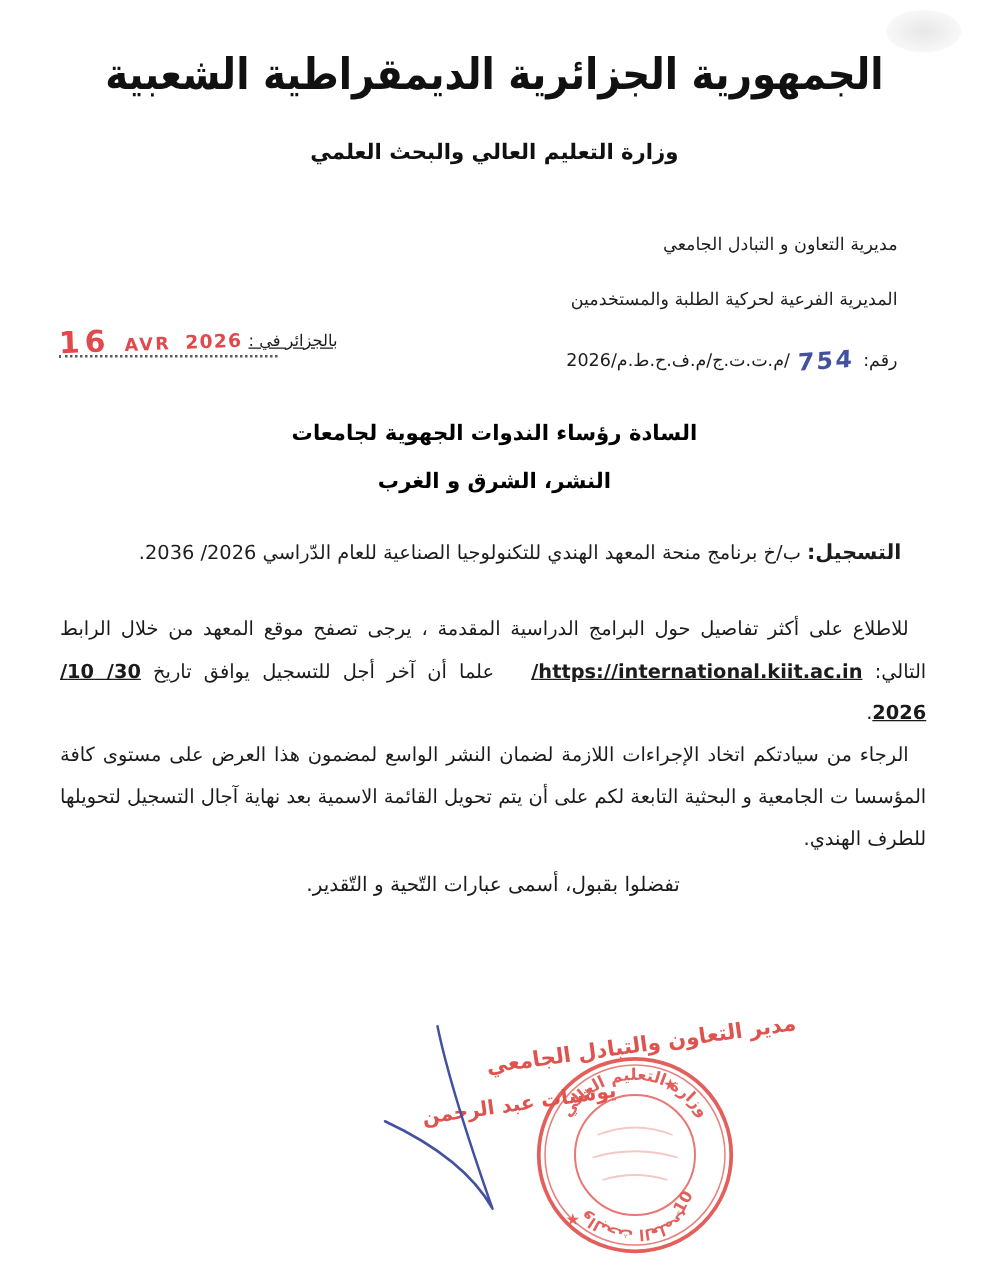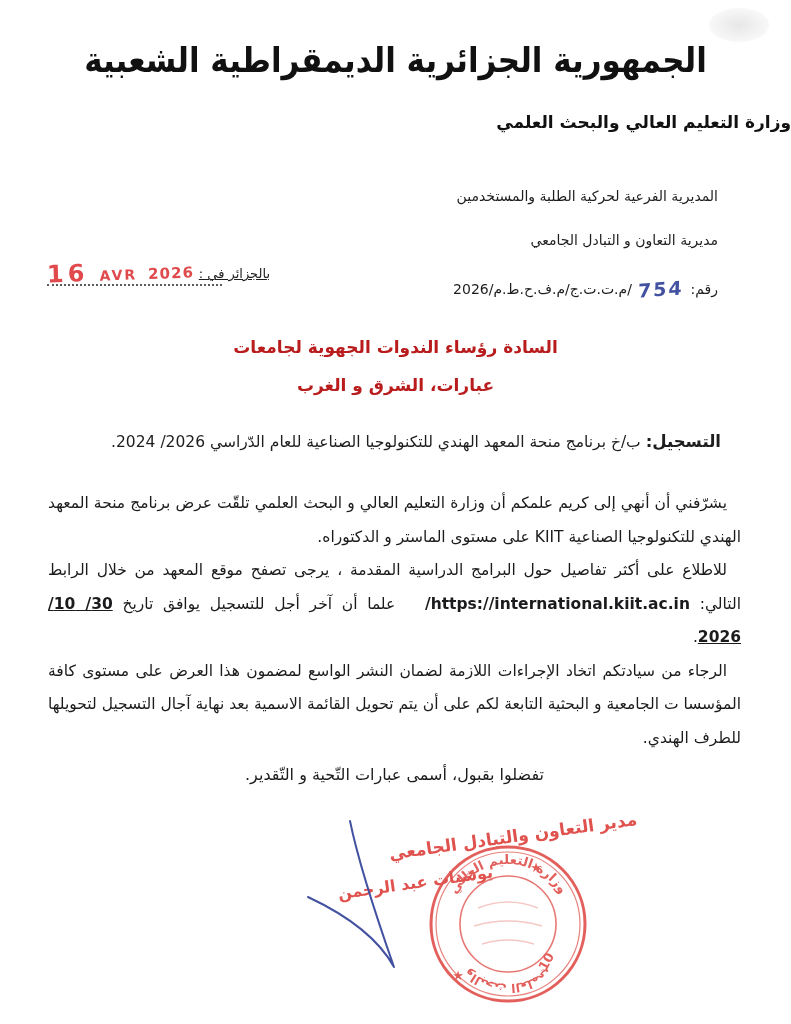--- a/index.html
+++ b/index.html
@@ -24,21 +24,21 @@
     text-align: center;
     font-size: 31px;
     font-weight: bold;
     letter-spacing: -1px;
     transform: scaleY(1.12);
     color: #111;
   }
   .ministry-title {
     position: absolute;
     top: 112px; left: 0; right: 0;
-    text-align: right;
+    text-align: center;
     font-size: 17px;
     font-weight: bold;
     color: #111;
   }
   
   .meta-block {
     position: absolute;
     top: 188px; right: 73px;
     text-align: right;
     font-size: 14px;
@@ -88,21 +88,21 @@
   .date-stamp .mon  { font-size: 14px; font-weight: bold; letter-spacing: 2px; margin-left: 6px; }
   .date-stamp .year { font-size: 15px; font-weight: bold; letter-spacing: 1px; margin-left: 6px; }
   
   .addressee {
     position: absolute;
     top: 328px; left: 0; right: 0;
     text-align: center;
     font-weight: bold;
     font-size: 17px;
     line-height: 38px;
-    color: #b91c1c;
+    color: #000000;
   }
   
   .subject {
     position: absolute;
     top: 432px; right: 70px; left: 80px;
     font-size: 15.5px;
     text-align: right;
   }
   .subject .subject-label { font-weight: bold; font-size: 16.5px; }
   
@@ -110,20 +110,21 @@
     position: absolute;
     top: 487px; right: 50px; left: 48px;
     font-size: 15.5px;
     line-height: 33.5px;
     text-align: justify;
     color: #1b1b1d;
   }
   .letter-body p { text-indent: 14px; margin: 0; }
   .kiit-link {
     font-weight: bold;
+    text-decoration: underline;
     color: #1b1b1d;
     margin-left: 20px;
   }
   .deadline { font-weight: bold; text-decoration: underline; }
   .closing-line {
     text-align: center;
     font-weight: normal;
     font-size: 16px;
     text-indent: 0 !important;
     margin-top: 3px !important;
@@ -164,51 +165,50 @@
 <body>
 
 <div class="page">
 
   <div class="scan-smudge"></div>
 
   <div class="republic-title">الجمهورية الجزائرية الديمقراطية الشعبية</div>
   <div class="ministry-title">وزارة التعليم العالي والبحث العلمي</div>
 
   <div class="meta-block">
+    <div class="meta-line">مديرية التعاون و التبادل الجامعي</div>
     <div class="meta-line">المديرية الفرعية لحركية الطلبة والمستخدمين</div>
-    <div class="meta-line">مديرية التعاون و التبادل الجامعي</div>
     <div class="meta-line ref-line">
       <span>رقم:</span>
       <span class="ref-number">754</span>
       <span>/م.ت.ت.ج/م.ف.ح.ط.م/2026</span>
     </div>
   </div>
 
   <div class="dateline">
     <span class="place-label">بالجزائر في :</span>
     <span class="dotted-leader"></span>
     <span class="date-stamp">
       <span class="day">16</span>
       <span class="mon">AVR</span>
       <span class="year">2026</span>
     </span>
   </div>
 
   <div class="addressee">
     <div>السادة رؤساء الندوات الجهوية لجامعات</div>
-    <div>عبارات، الشرق و الغرب</div>
+    <div>النشر، الشرق و الغرب</div>
   </div>
 
   <div class="subject">
     <span class="subject-label">التسجيل:</span>
-    <span>ب/خ برنامج منحة المعهد الهندي للتكنولوجيا الصناعية للعام الدّراسي 2026/ 2024.</span>
+    <span>ب/خ برنامج منحة المعهد الهندي للتكنولوجيا الصناعية للعام الدّراسي 2026/ 2036.</span>
   </div>
 
   <div class="letter-body">
-    <p>يشرّفني أن أنهي إلى كريم علمكم أن وزارة التعليم العالي و البحث العلمي تلقّت عرض برنامج منحة المعهد الهندي للتكنولوجيا الصناعية KIIT على مستوى الماستر و الدكتوراه.</p>
     <p><span>للاطلاع على أكثر تفاصيل حول البرامج الدراسية المقدمة ، يرجى تصفح موقع المعهد من خلال الرابط التالي: </span><span class="kiit-link">https://international.kiit.ac.in/</span><span> علما أن آخر أجل للتسجيل يوافق تاريخ </span><span class="deadline">30/ 10/ 2026</span><span>.</span></p>
     <p>الرجاء من سيادتكم اتخاد الإجراءات اللازمة لضمان النشر الواسع لمضمون هذا العرض على مستوى كافة المؤسسا ت الجامعية و البحثية التابعة لكم على أن يتم تحويل القائمة الاسمية بعد نهاية آجال التسجيل لتحويلها للطرف الهندي.</p>
     <p class="closing-line">تفضلوا بقبول، أسمى عبارات التّحية و التّقدير.</p>
   </div>
 
   <div class="sig-stamp-text">
     <div class="sig-title">مدير التعاون والتبادل الجامعي</div>
     <div class="sig-name">يوشنات عبد الرحمن</div>
   </div>
 

